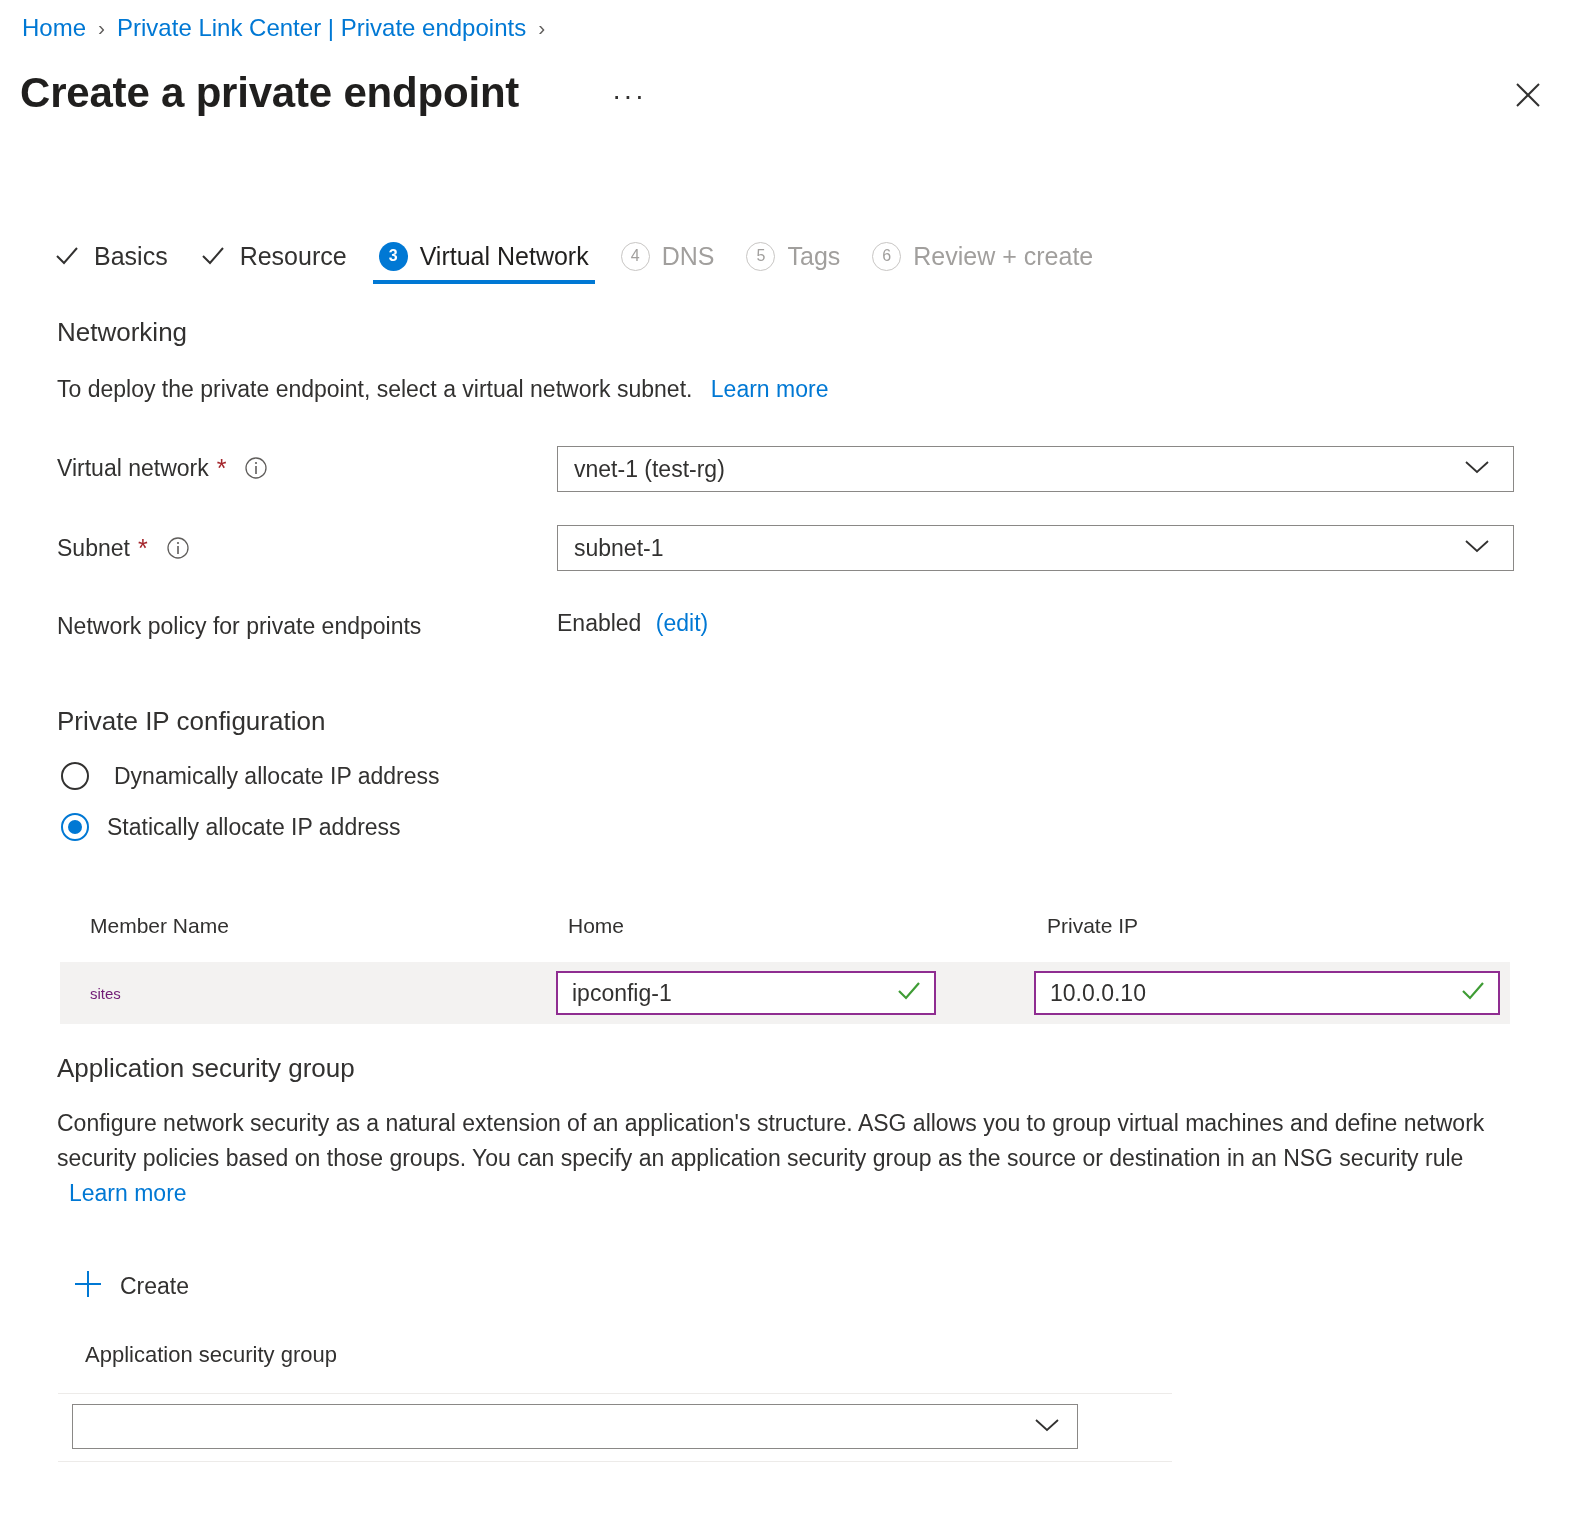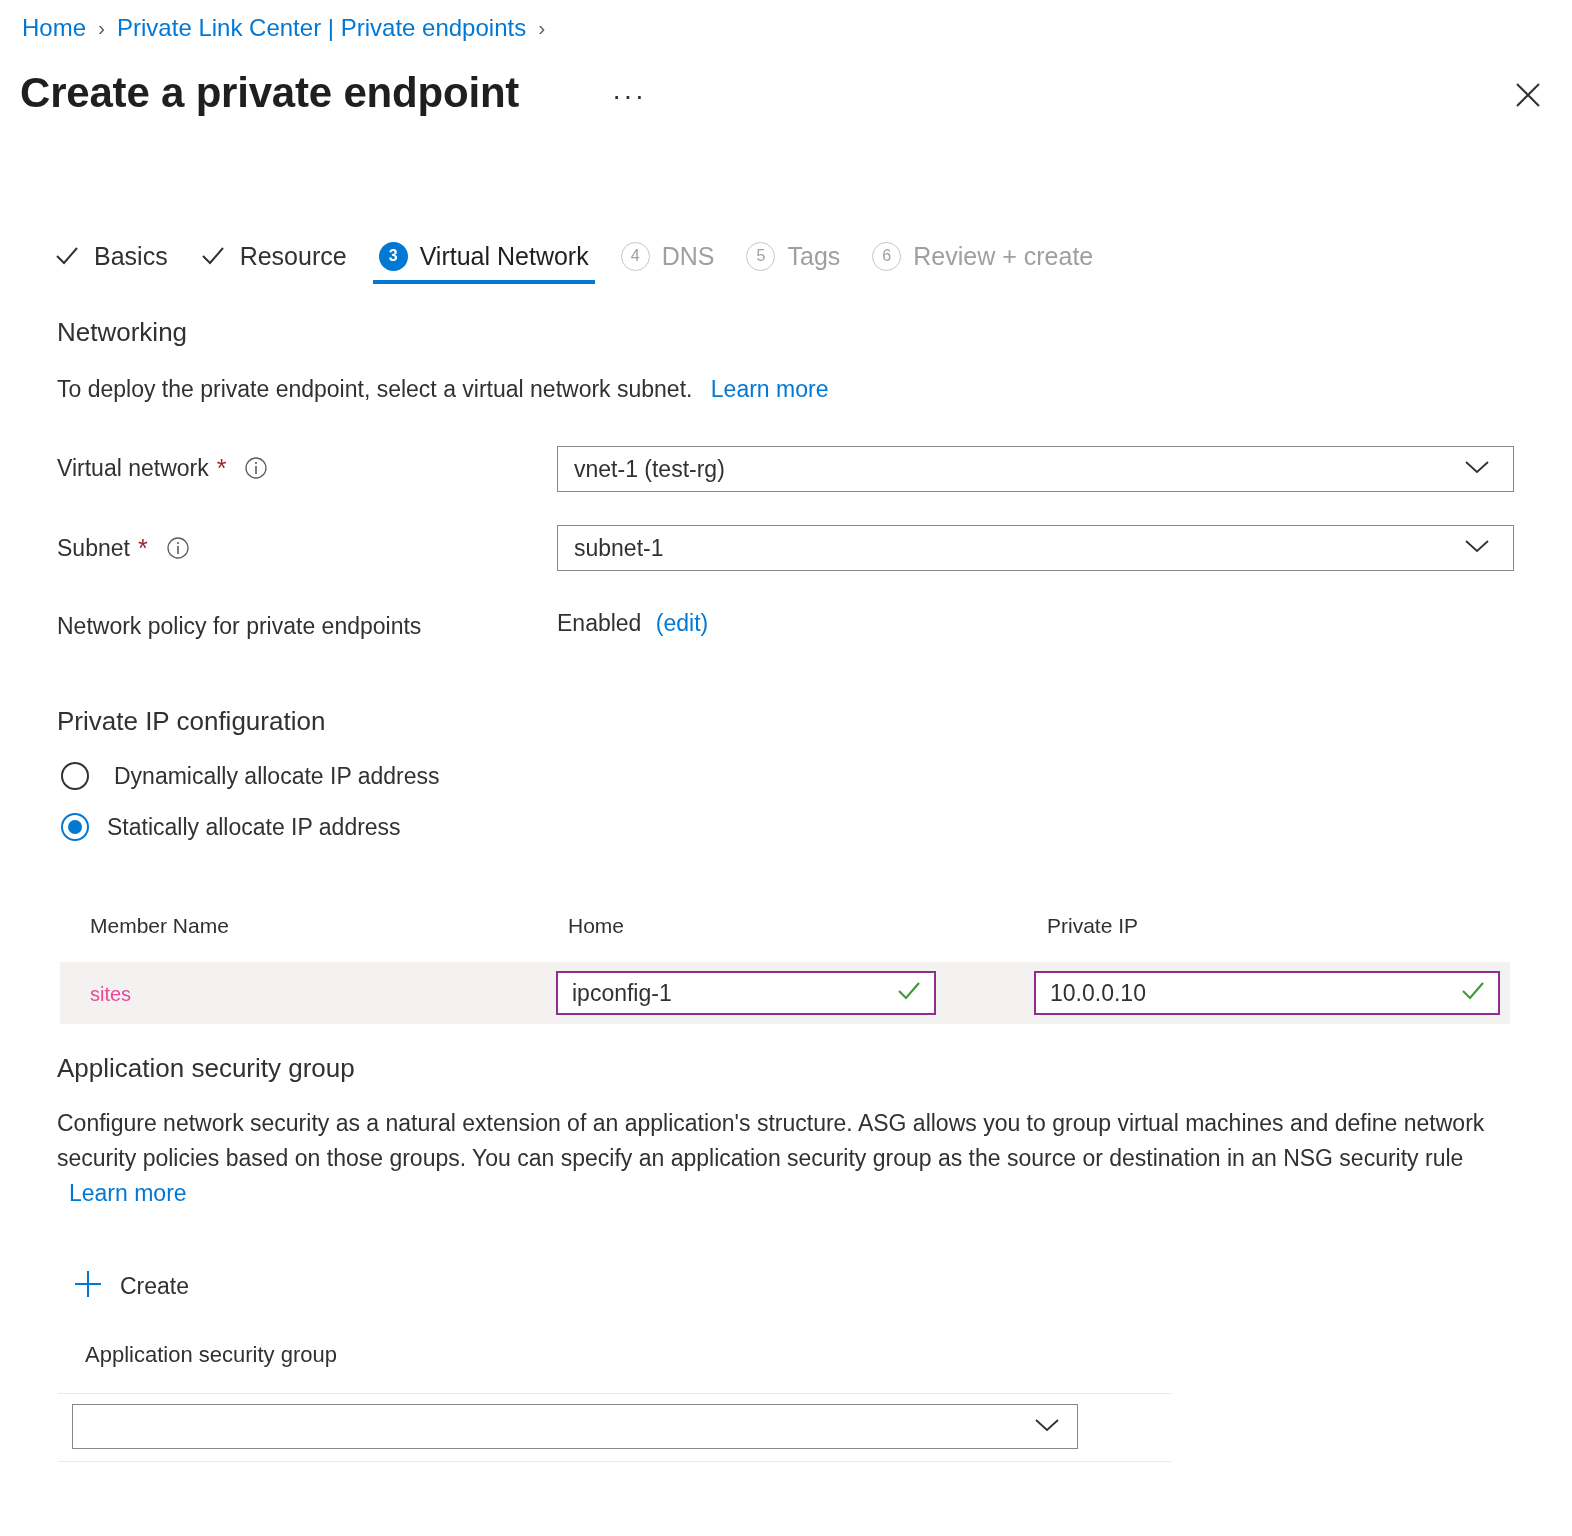--- a/index.html
+++ b/index.html
@@ -214,23 +214,23 @@
     line-height: 26px;
     color: #323130;
     white-space: nowrap;
   }
   .tbl-row {
     position: absolute;
     background: #f3f2f1;
   }
   .cell-text {
     position: absolute;
-    font-size: 20px;
-    line-height: 28px;
-    color: #ec4899;
+    font-size: 15px;
+    line-height: 28px;
+    color: #701a75;
   }
   .val-input {
     position: absolute;
     background: #ffffff;
     border: 2px solid #8f2d91;
     display: flex;
     align-items: center;
     padding: 0 12px 0 14px;
   }
   .val-input .vi-text {

